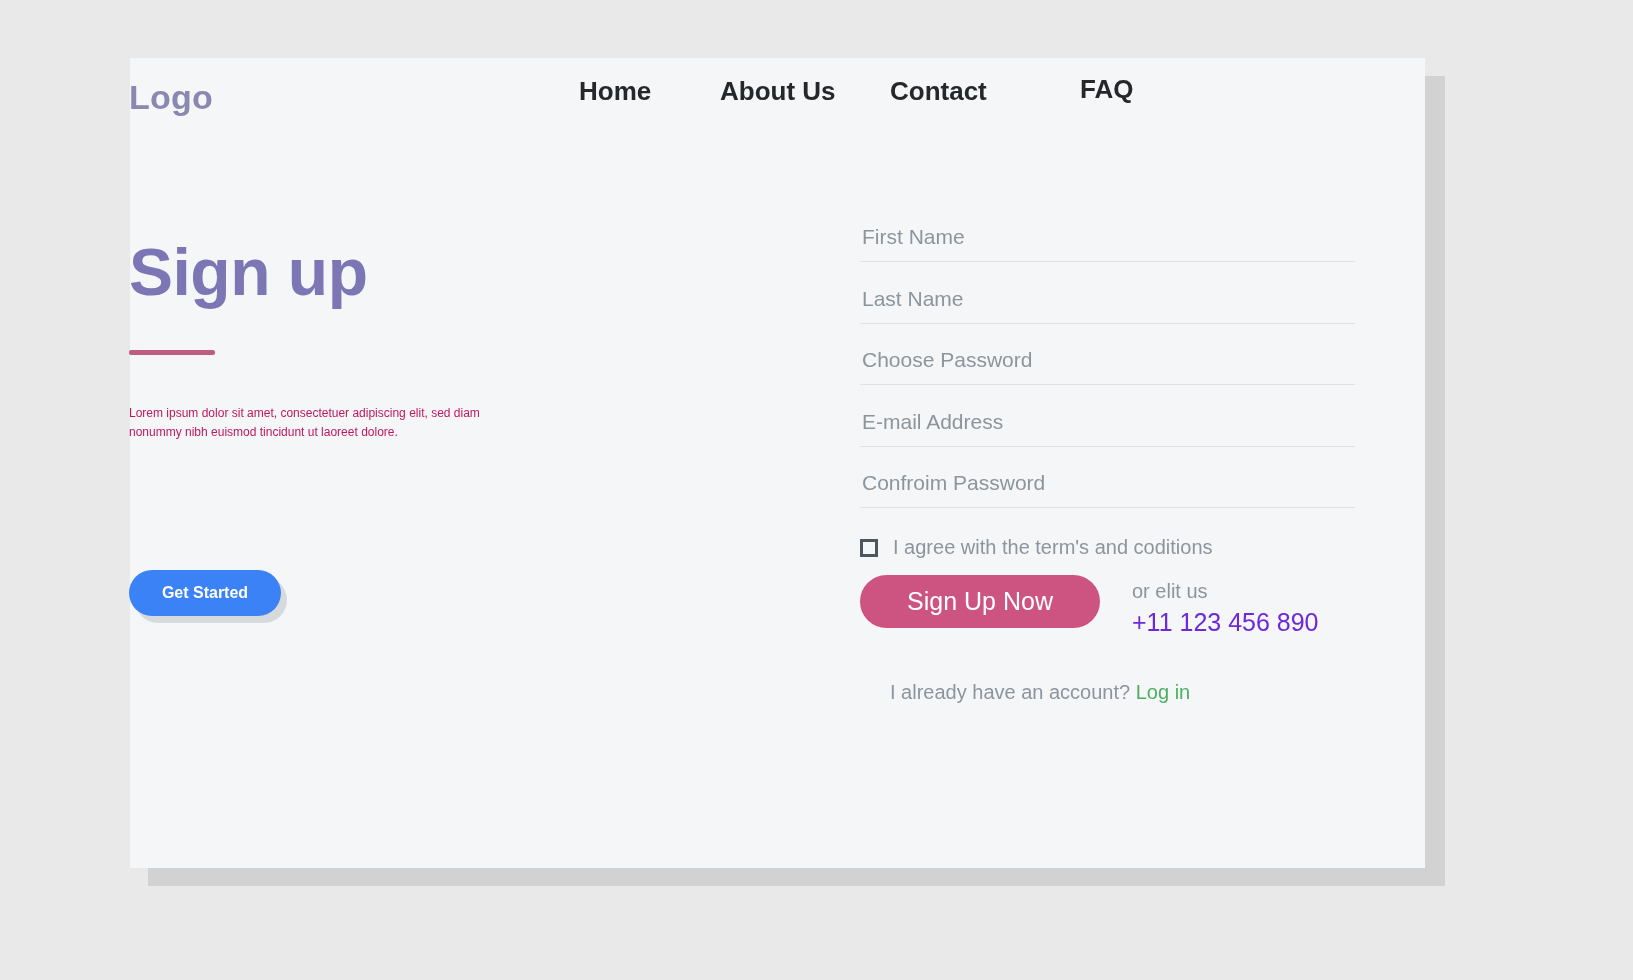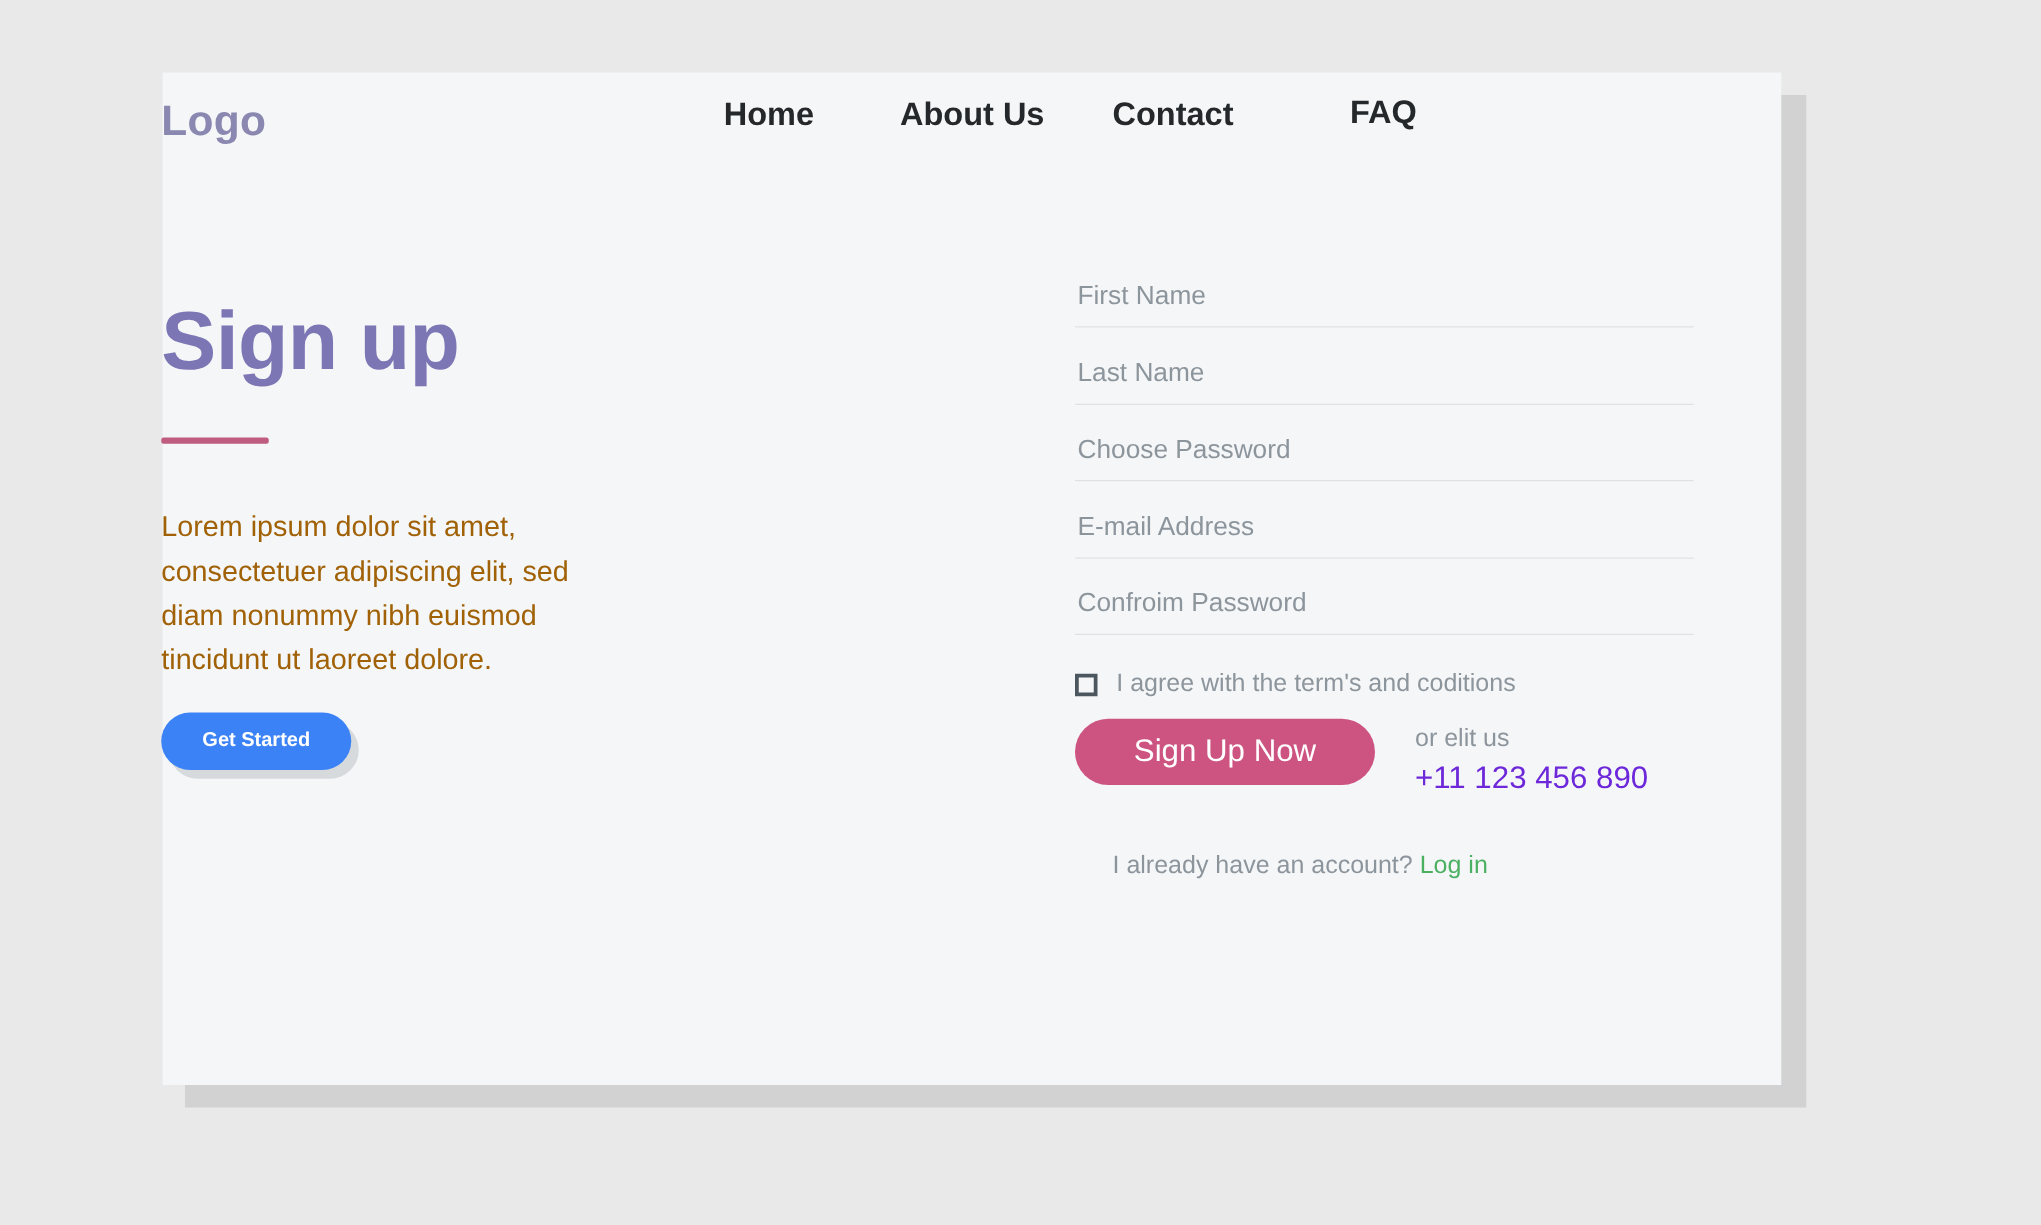--- a/index.html
+++ b/index.html
@@ -81,23 +81,23 @@
   }
   #hero-accent {
     width: 86px;
     height: 5px;
     background: #bf5c7f;
     border-radius: 2px;
     margin-top: 36px;
   }
   #hero-paragraph {
     margin-top: 49px;
-    font-size: 23px;
+    font-size: 12px;
     line-height: 1.53;
-    color: #a16207;
+    color: #be185d;
     width: 370px;
   }
   #get-started-wrap {
     position: absolute;
     left: 129px;
     top: 570px;
   }
   #get-started-shadow {
     position: absolute;
     left: 6px;

